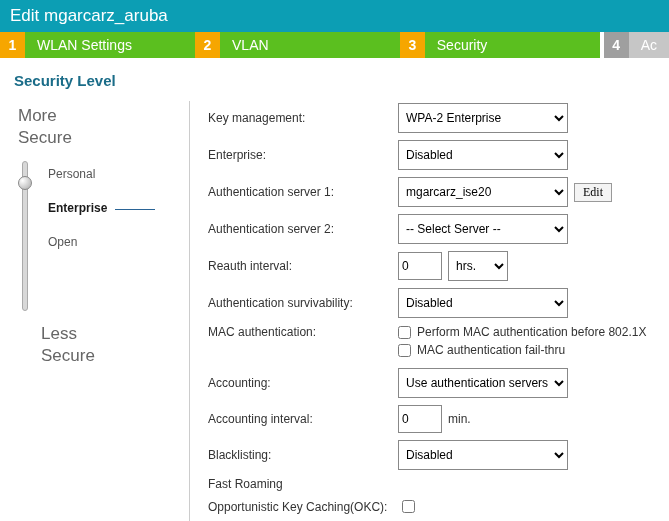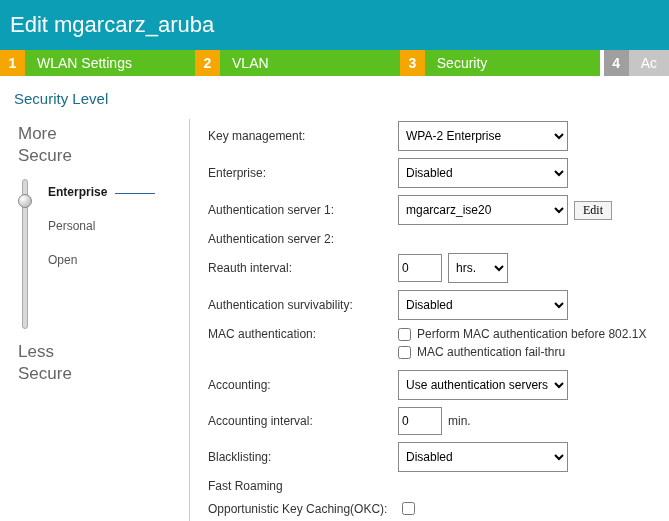--- a/index.html
+++ b/index.html
@@ -7,22 +7,22 @@
     margin: 0;
     font-family: Verdana, Arial, sans-serif;
     font-size: 12px;
     color: #333;
     background: #fff;
     width: 669px;
   }
   .titlebar {
     background: #0c9eb4;
     color: #fff;
-    font-size: 22px;
-    padding: 12px 10px;
+    font-size: 17px;
+    padding: 6px 10px;
   }
   .tabs { display: flex; height: 26px; }
   .tab {
     display: flex;
     align-items: center;
     color: #fff;
     font-size: 14px;
     cursor: pointer;
   }
   .tab .num {
@@ -39,21 +39,21 @@
   .tab.green .num { background: #f6a600; }
   .tab.gray { background: #c6c6c6; }
   .tab.gray .num { background: #9f9f9f; }
   .tab.w1 { width: 200px; }
   .tab.w2 { width: 210px; }
   .tab.w3 { width: 205px; margin-right: 4px; }
   .tab.w4 { flex: 1; }
   .heading {
     color: #1a6c88;
     font-size: 15px;
-    font-weight: normal;
+    font-weight: bold;
     padding: 14px 14px 12px;
   }
   .body { display: flex; }
   .left {
     width: 190px;
     padding: 4px 12px 20px 18px;
     border-right: 1px solid #ccc;
     color: #666;
   }
   .mless { font-size: 17px; line-height: 1.3; margin-bottom: 8px; }
@@ -143,26 +143,26 @@
 <div class="body">
   <div class="left">
     <div class="mless">
       <span>More</span><br><span>Secure</span>
     </div>
     <div class="slider-zone">
       <div class="track">
         <div class="handle"></div>
       </div>
       <div class="levels">
+        <div class="level">Personal</div>
         <div class="level sel">Enterprise</div>
-        <div class="level">Personal</div>
         <div class="level">Open</div>
       </div>
     </div>
-    <div class="mless" style="margin-top:8px;">
+    <div class="mless" style="margin-top:8px;margin-left:23px;">
       <span>Less</span><br><span>Secure</span>
     </div>
   </div>
 
   <div class="right">
     <div class="row">
       <span class="lbl">Key management:</span>
       <span class="ctrl">
           <select class="w1"><option>WPA-2 Enterprise</option></select>
         </span>
@@ -175,20 +175,23 @@
     </div>
     <div class="row">
       <span class="lbl">Authentication server 1:</span>
       <span class="ctrl">
         <select class="w1"><option>mgarcarz_ise20</option></select>
         <button class="edit-btn">Edit</button>
       </span>
     </div>
     <div class="row">
       <span class="lbl">Authentication server 2:</span>
+      <span class="ctrl">
+          <select class="w1"><option>-- Select Server --</option></select>
+        </span>
     </div>
     <div class="row">
       <span class="lbl">Reauth interval:</span>
       <span class="ctrl">
         <input class="num" type="text" value="0" style="">
         <select class="unit"><option>hrs.</option></select>
       </span>
     </div>
     <div class="row">
       <span class="lbl">Authentication survivability:</span>

